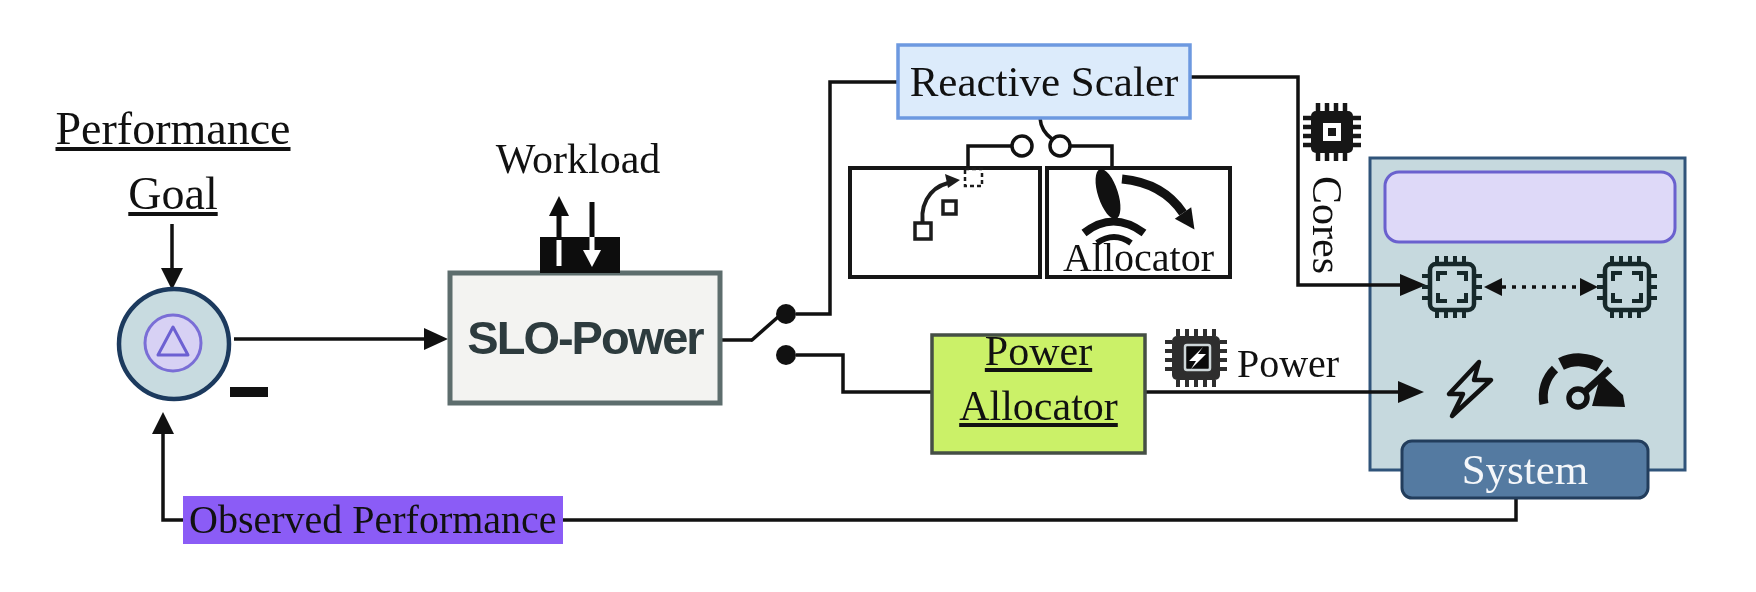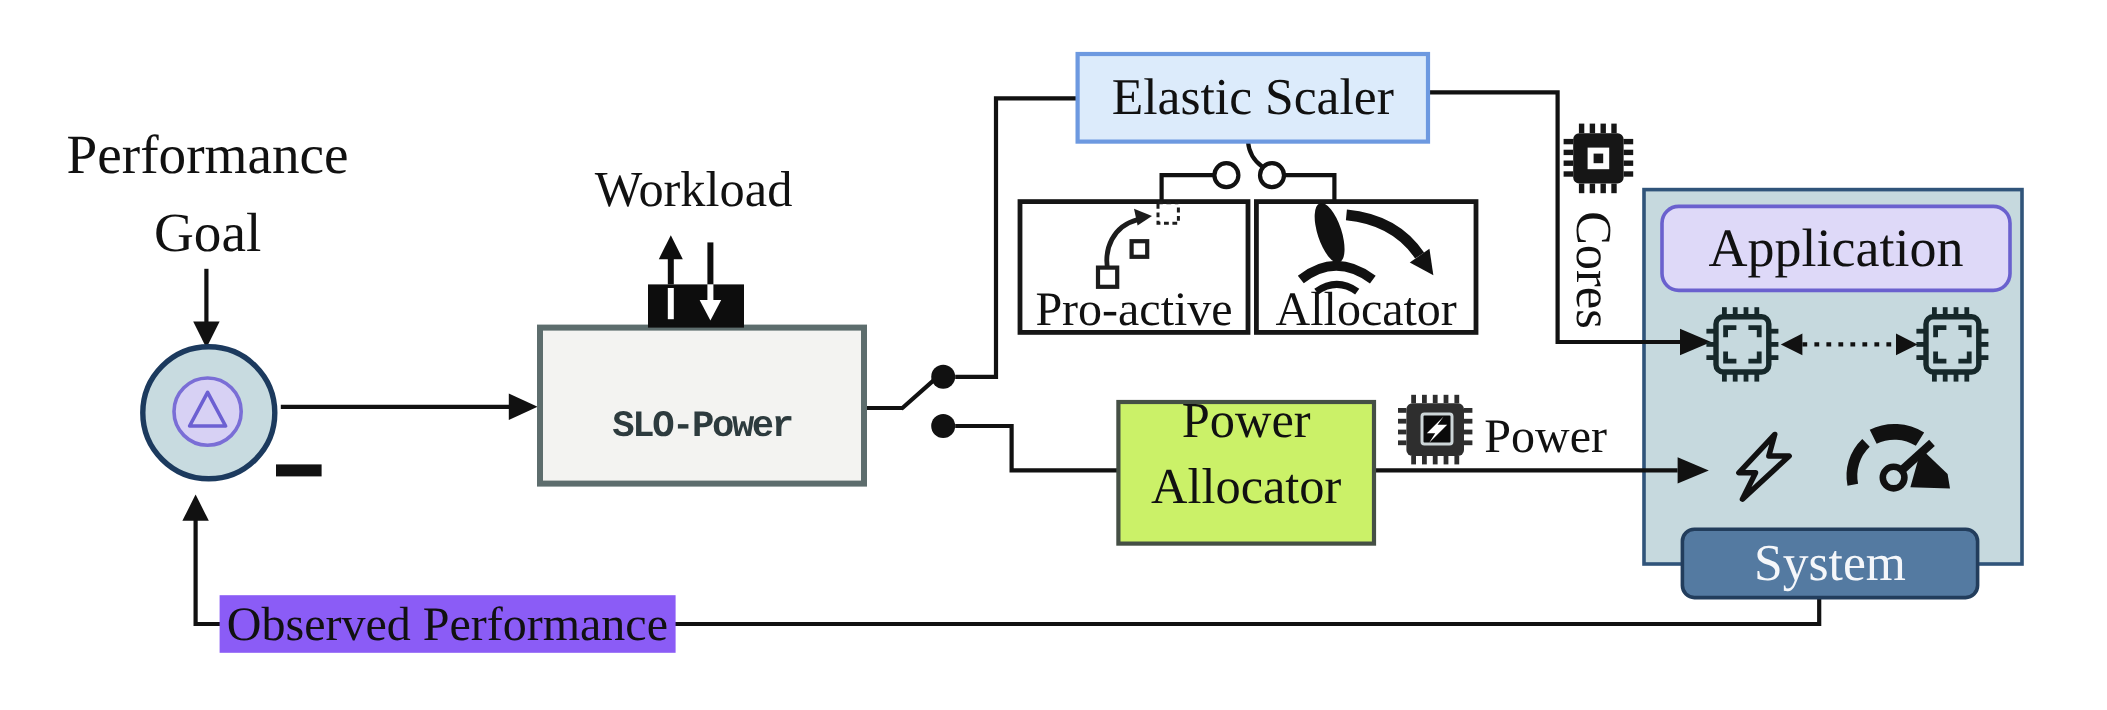--- a/index.html
+++ b/index.html
@@ -1,26 +1,26 @@
 <!DOCTYPE html>
 <html><head>
 <meta charset="utf-8">
 <style>
   html,body{margin:0;padding:0;background:#ffffff;}
   #stage{position:relative;width:1756px;height:592px;background:#ffffff;overflow:hidden;
          font-family:"Liberation Serif",serif;color:#111;}
   #wires{position:absolute;left:0;top:0;width:1756px;height:592px;}
   .label{position:absolute;text-align:center;line-height:1.2;z-index:2;}
   .flexc{display:flex;align-items:center;justify-content:center;}
-  .pre{white-space:pre-line;}
+  .pre{white-space:pre-line;text-decoration:underline;}
   #perf-goal{left:37px;top:96px;width:272px;font-size:46px;line-height:1.42;}
   #workload-label{left:468px;top:134px;width:220px;font-size:42px;}
-  #slo-label{left:450px;top:291px;width:270px;height:130px;
-             font-family:Liberation Mono, monospace;
-             font-weight:bold;font-size:31px;letter-spacing:-2px;color:#2d3b3e;}
+  #slo-label{left:450px;top:273px;width:270px;height:130px;
+             font-family:Liberation Sans, sans-serif;
+             font-weight:bold;font-size:47px;letter-spacing:-2px;color:#2d3b3e;}
   #scaler-label{left:898px;top:45px;width:292px;height:73px;font-size:43px;}
   #proactive-label{left:850px;top:234px;width:190px;font-size:40px;}
   #reactive-label{left:1047px;top:234px;width:183px;font-size:40px;}
   #alloc-label{left:932px;top:335px;width:213px;height:88px;font-size:42px;line-height:1.3;}
   #watts-label{left:1228px;top:340px;width:120px;font-size:40px;}
   #cores-label{left:1302px;top:160px;height:130px;font-size:42px;writing-mode:vertical-rl;}
   #application-label{left:1385px;top:172px;width:290px;height:70px;font-size:45px;}
   #system-label{left:1402px;top:441px;width:246px;height:57px;font-size:43px;color:#f5f7fa;}
   #observed-label{left:183px;top:496px;font-size:40px;background:#8b5cf6;
                   padding:0 6px;white-space:nowrap;z-index:3;}
@@ -191,23 +191,21 @@
       <line x1="1578" y1="398" x2="1610" y2="369" stroke="#111" stroke-width="7"></line>
       <circle cx="1578" cy="398" r="9" stroke="#111" stroke-width="5.5" fill="#c6d9de"></circle>
       <polygon points="1601,374 1623,395 1625,407 1592,406" fill="#111"></polygon>
     </g>
   </svg>
 
   <div class="label pre" id="perf-goal">Performance
 Goal</div>
   <div class="label" id="workload-label">Workload</div>
   <div class="label flexc" id="slo-label">SLO-Power</div>
-  <div class="label flexc" id="scaler-label">Elastic Scaler</div>
-  <div class="label" id="proactive-label">Pro-active</div>
+  <div class="label flexc" id="scaler-label">Reactive Scaler</div>
   <div class="label" id="reactive-label">Allocator</div>
   <div class="label flexc pre" id="alloc-label">Power
 Allocator</div>
   <div class="label" id="watts-label">Power</div>
   <div class="label" id="cores-label">Cores</div>
-  <div class="label flexc" id="application-label">Application</div>
   <div class="label flexc" id="system-label">System</div>
   <div class="label" id="observed-label">Observed Performance</div>
 </div>
 
 </body></html>

